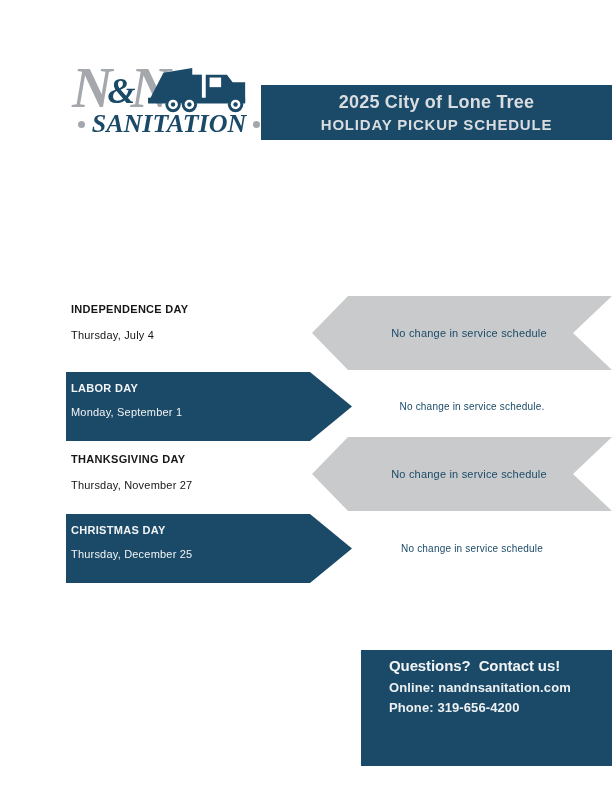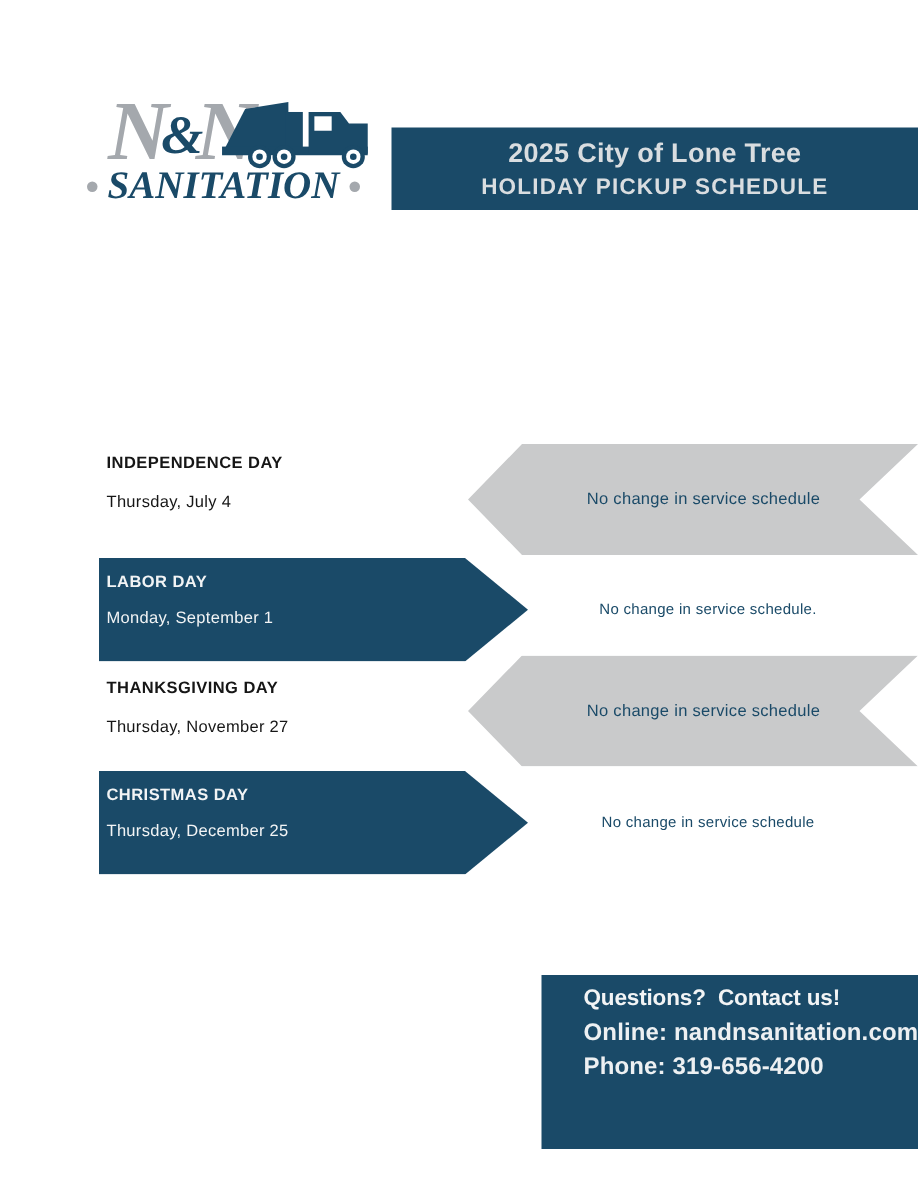--- a/index.html
+++ b/index.html
@@ -10,21 +10,21 @@
   
   .logo{position:absolute;left:0;top:0;}
   .logo-nn{
     position:absolute;left:72px;top:60px;font-family:"Liberation Serif", serif;
     font-style:italic;font-weight:bold;color:#A4A8AD;font-size:56px;line-height:1;
     letter-spacing:-2px;
   }
   .logo-nn .amp{color:#1A4A68;font-size:36px;position:relative;top:-4px;margin:0 -3px;}
   .truck{position:absolute;left:146px;top:66px;}
   .sanitation-row{
-    position:absolute;left:52px;top:109px;width:194px;display:flex;align-items:center;
+    position:absolute;left:72px;top:109px;width:194px;display:flex;align-items:center;
     justify-content:center;gap:7px;
   }
   .logo-dot{width:7px;height:7px;border-radius:50%;background:#A4A8AD;flex:0 0 auto;}
   .sanitation-word{
     font-family:"Liberation Serif", serif;font-style:italic;font-weight:bold;
     color:#1A4A68;font-size:26px;letter-spacing:0px;white-space:nowrap;
   }
   
   .banner{
     position:absolute;left:261px;top:85px;width:351px;height:55px;background:#1A4A68;
@@ -56,21 +56,21 @@
   }
   .white-note .note{font-size:10px;color:#1A4A68;letter-spacing:0.2px;}
   
   .contact{
     position:absolute;left:361px;top:650px;width:251px;height:116px;background:#1A4A68;
     color:#EDF0F2;box-sizing:border-box;padding:7px 0 4px 28px;
   }
   .contact-heading{
     font-size:15px;font-weight:bold;letter-spacing:-0.1px;white-space:pre;color:#F2F4F5;
   }
-  .contact-line{font-size:16px;font-weight:bold;letter-spacing:0.1px;margin-top:5.5px;}
+  .contact-line{font-size:13px;font-weight:bold;letter-spacing:0.1px;margin-top:5.5px;}
   .contact-line:first-of-type{margin-top:15px;}
   .email-link{color:#5E8193;}
 </style>
 </head>
 <body>
 
 <div class="logo">
   <div class="logo-nn"><span>N</span><span class="amp">&amp;</span><span>N</span></div>
 
   <svg class="truck" width="106" height="50" viewBox="0 0 110 52">

